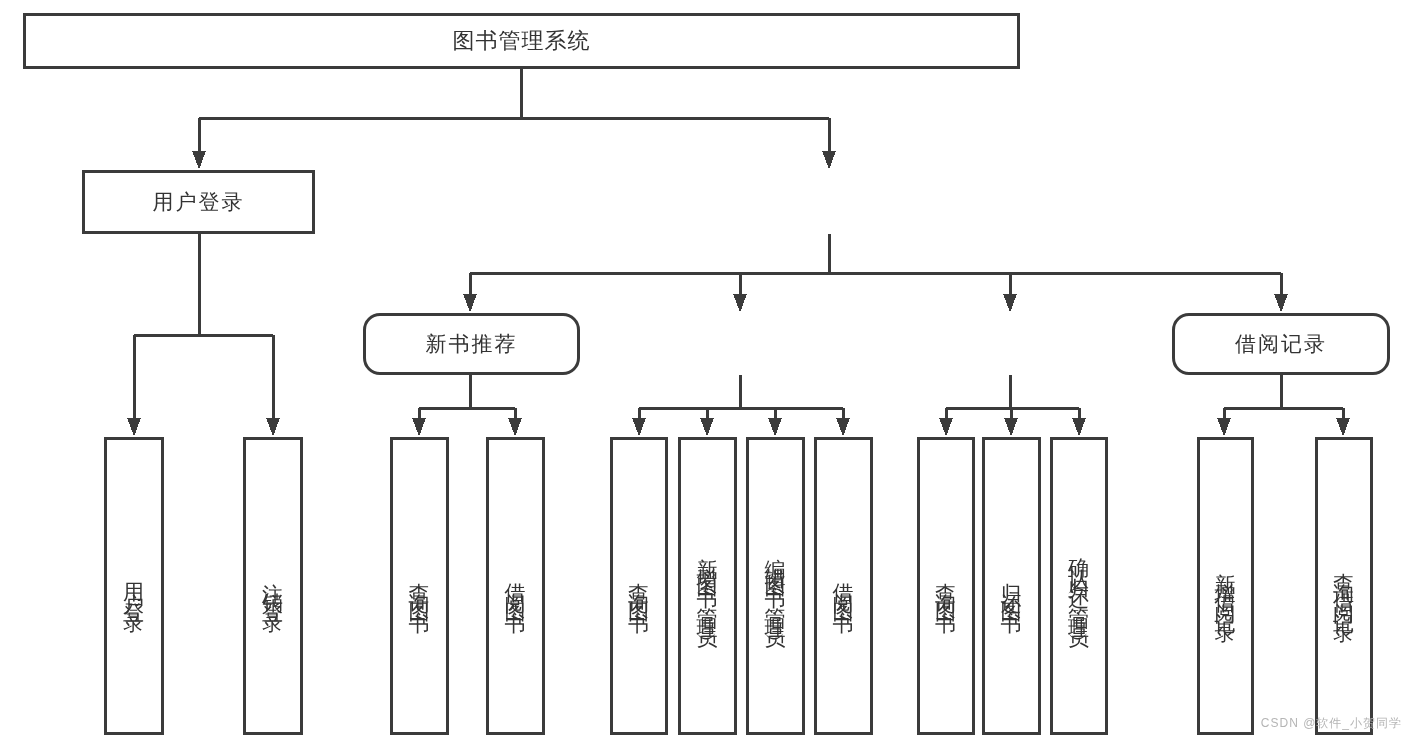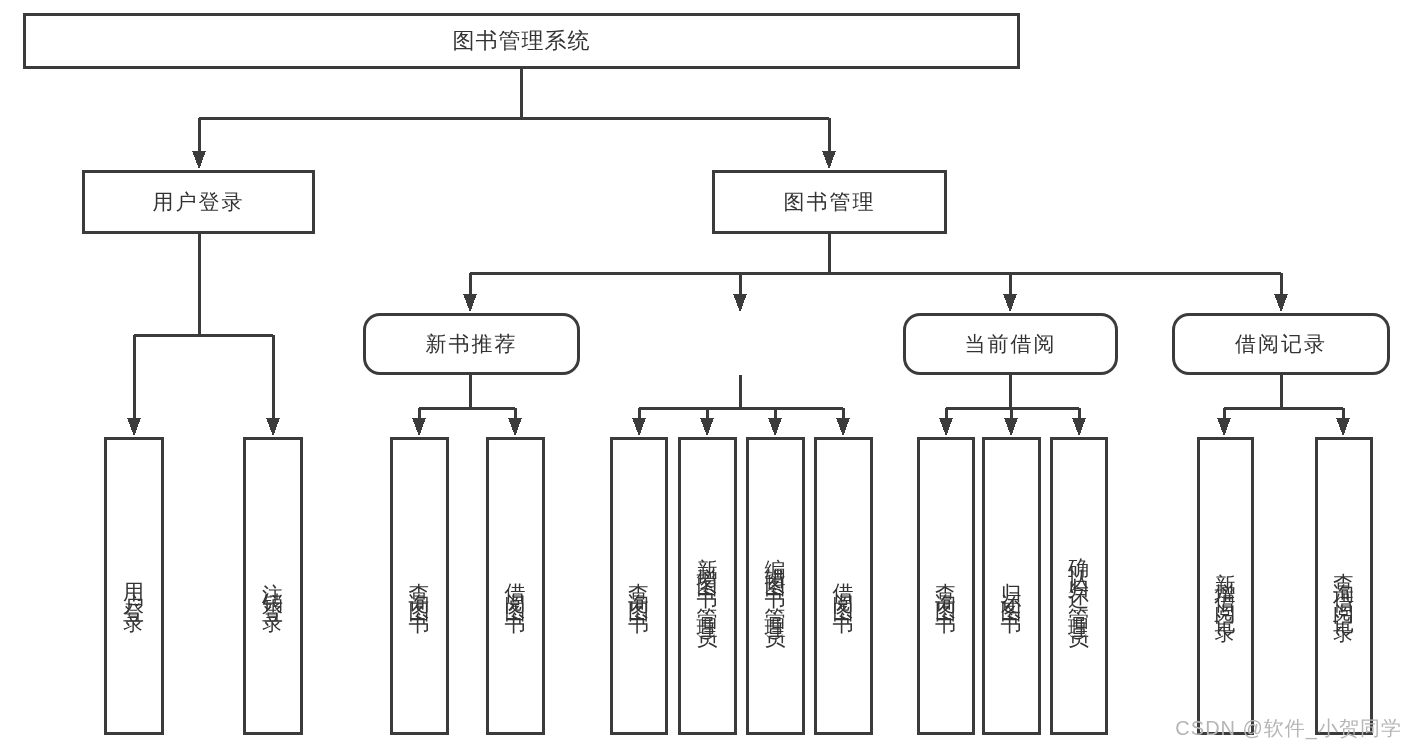--- a/index.html
+++ b/index.html
@@ -65,21 +65,21 @@
     writing-mode: vertical-lr;
     text-orientation: mixed;
     letter-spacing: 10px;
     line-height: 1;
     white-space: nowrap;
   }
   .watermark {
     position: absolute;
     right: 3px;
     top: 715px;
-    font-size: 20px;
+    font-size: 12px;
     color: var(--watermark, #b5b5b5);
     letter-spacing: 1px;
     white-space: nowrap;
   }
 </style>
 </head>
 <body>
 
 <div id="canvas">
 
@@ -134,24 +134,22 @@
     <g>
       <path class="edge" d="M1281,375 V408 M1224,408 H1343"></path>
       <line class="edge" x1="1224" y1="408" x2="1224" y2="433" marker-end="url(#arw)"></line>
       <line class="edge" x1="1343" y1="408" x2="1343" y2="433" marker-end="url(#arw)"></line>
     </g>
   </svg>
 
   <div class="node root-node">图书管理系统</div>
 
   <div class="node h-node lvl2" style="left:82px;width:233px;">用户登录</div>
-  <div class="node h-node lvl2" style="left:712px;width:235px;">图书管理</div>
 
   <div class="node h-node lvl3" style="left:363px;width:217px;">新书推荐</div>
-  <div class="node h-node lvl3" style="left:903px;width:215px;">当前借阅</div>
   <div class="node h-node lvl3" style="left:1172px;width:218px;">借阅记录</div>
 
   <div class="node leaf" style="left:104px;width:60px;">
     <span class="vtext">用户登录</span>
   </div>
   <div class="node leaf" style="left:243px;width:60px;">
     <span class="vtext">注销登录</span>
   </div>
 
   <div class="node leaf" style="left:390px;">

